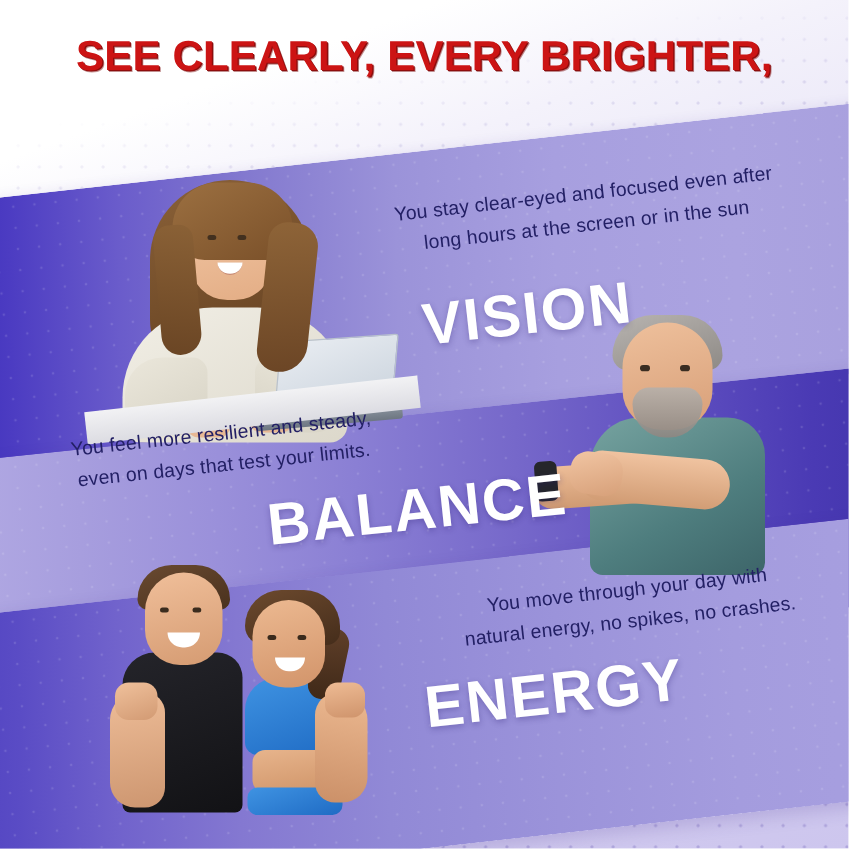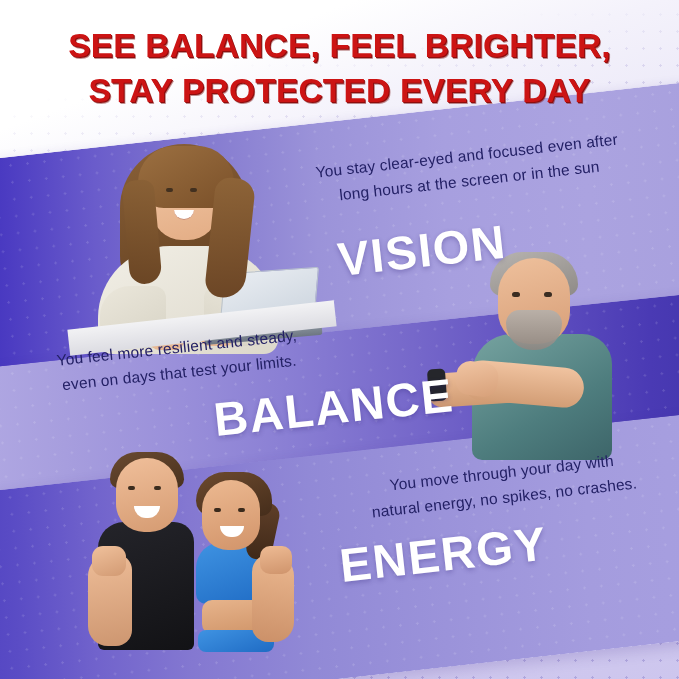--- a/index.html
+++ b/index.html
@@ -422,22 +422,21 @@
 </style>
 </head>
 <body>
 
 <div id="canvas">
 
   <div class="bg-wash"></div>
   <div class="bg-dots"></div>
 
   <div class="headline">
-    <span class="line">SEE BALANCE, FEEL BRIGHTER,</span>
-    <span class="line">STAY PROTECTED EVERY DAY</span>
+    <span class="line">SEE CLEARLY, EVERY BRIGHTER,</span>
   </div>
 
   <div class="band" id="band-vision">
     <div class="band-inner"></div>
     <div class="band-dots"></div>
   </div>
 
   <div class="photo" id="photo-woman">
     <div class="hair-back"></div>
     <div class="torso"></div>

